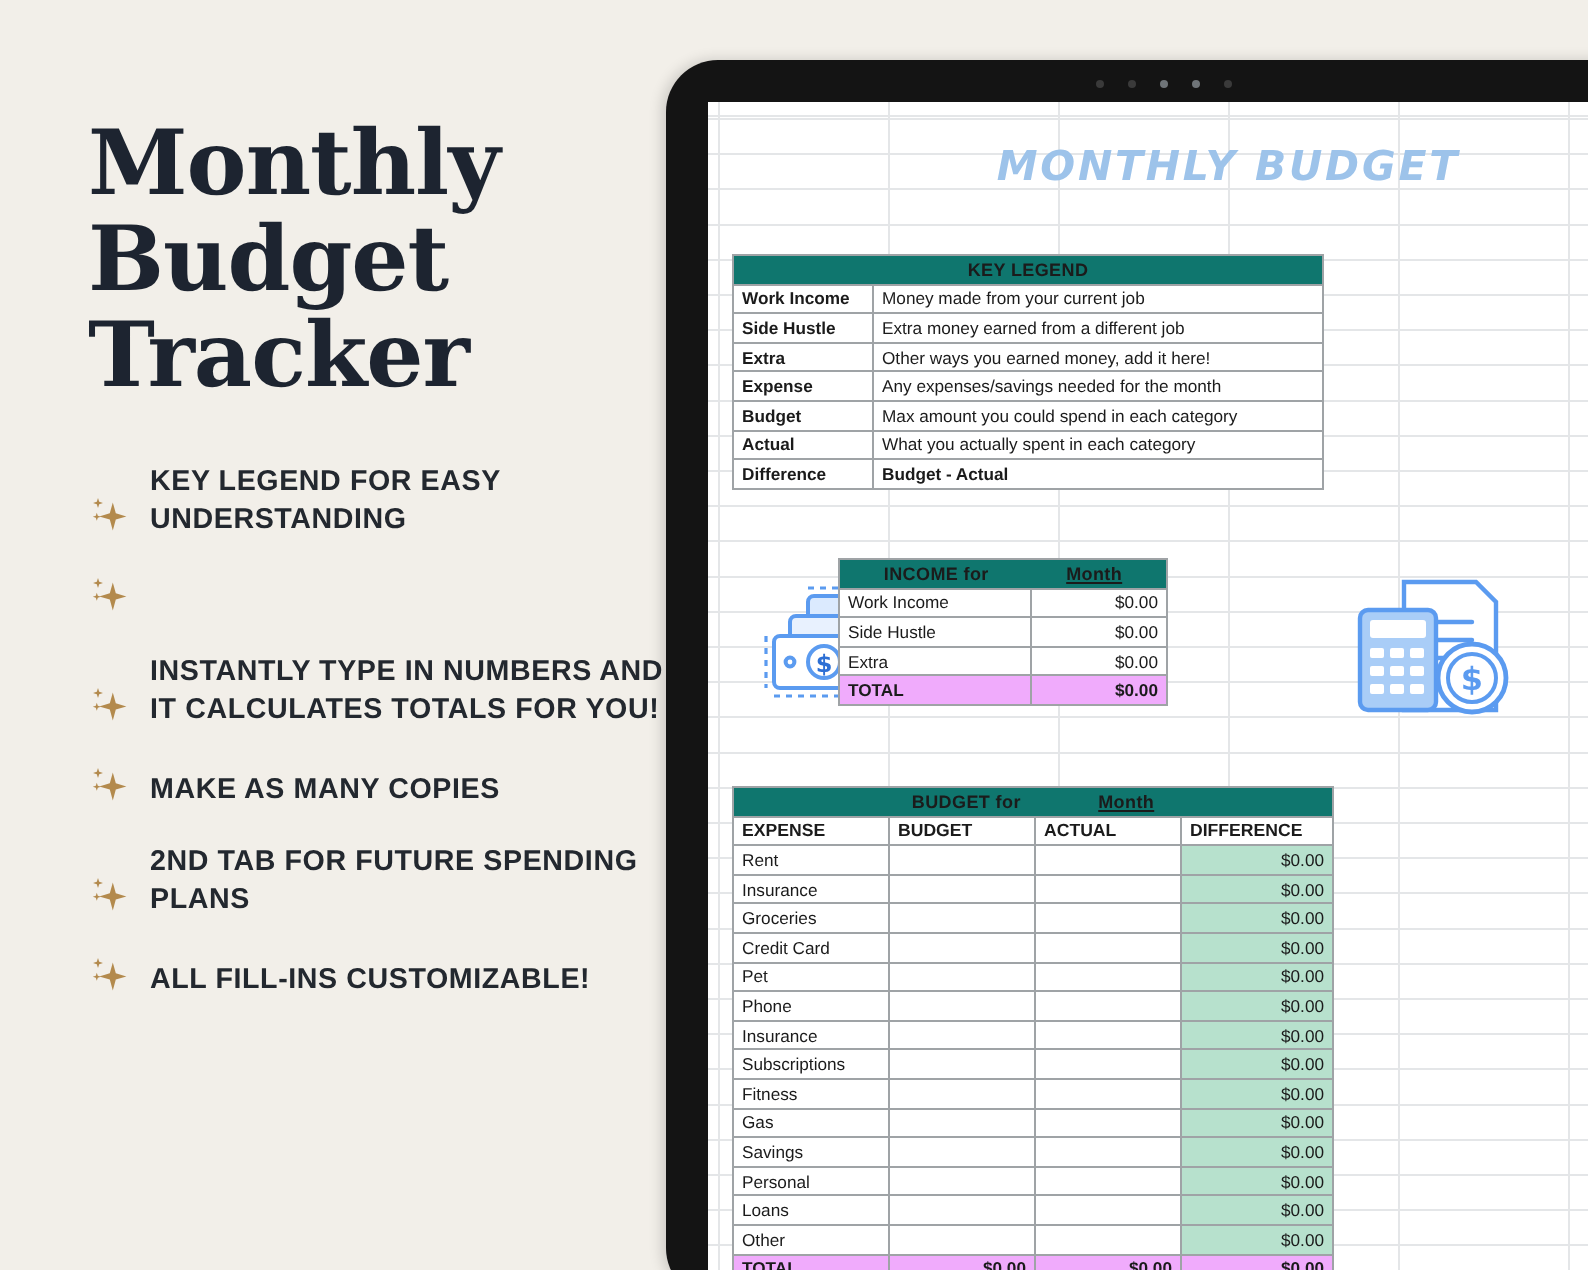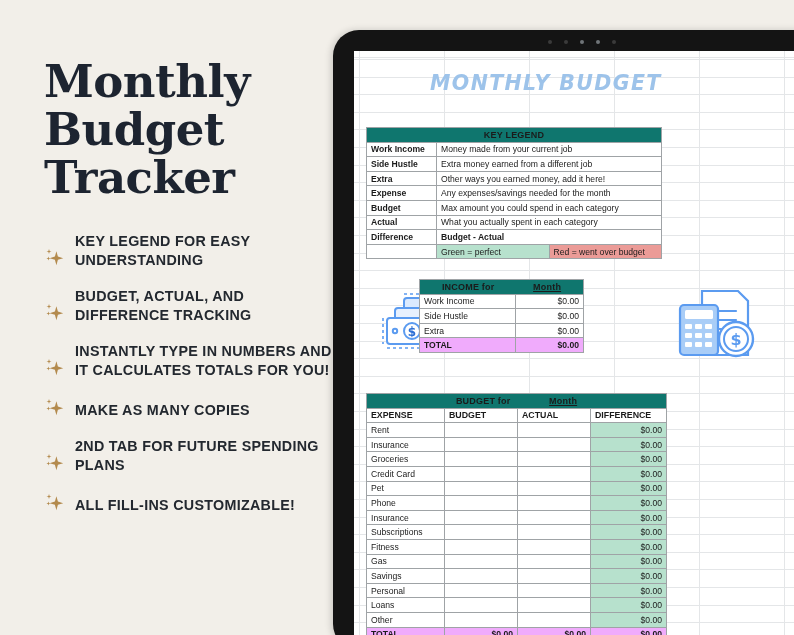--- a/index.html
+++ b/index.html
@@ -82,21 +82,21 @@
   }
   
   #selected-col{
     position:absolute; left:4px; top:460px; width:31px; height:140px;
     border-right:2px solid #d7c300;
   }
 
   
   #sheet-title{
     position:absolute; left:76px; top:20px; width:300px;
-    text-align:left;
+    text-align:right;
     font-family:"DejaVu Sans", sans-serif;
     font-style:italic;
     font-weight:700;
     font-size:20.5px;
     letter-spacing:1.4px;
     color:#9dc3ea;
   }
 
   
   table{ border-collapse:collapse; table-layout:fixed; }
@@ -176,21 +176,20 @@
       <span class="feature-text">KEY LEGEND FOR EASY UNDERSTANDING</span>
     </li>
     <li class="feature-item">
       <span class="sparkle-icon">
         <svg viewBox="0 0 20 22" width="20" height="22">
           <path d="M12.4 3.2 L13.9 8.6 L19.2 10.2 L13.9 11.8 L12.4 17.2 L10.9 11.8 L5.6 10.2 L10.9 8.6 Z" fill="#b38a4d"></path>
           <path d="M5.0 1.0 L5.6 2.9 L7.5 3.5 L5.6 4.1 L5.0 6.0 L4.4 4.1 L2.5 3.5 L4.4 2.9 Z" fill="#b38a4d"></path>
           <path d="M4.4 8.4 L4.9 9.9 L6.4 10.4 L4.9 10.9 L4.4 12.4 L3.9 10.9 L2.4 10.4 L3.9 9.9 Z" fill="#b38a4d"></path>
         </svg>
       </span>
-      <span class="feature-text">BUDGET, ACTUAL, AND DIFFERENCE TRACKING</span>
     </li>
     <li class="feature-item">
       <span class="sparkle-icon">
         <svg viewBox="0 0 20 22" width="20" height="22">
           <path d="M12.4 3.2 L13.9 8.6 L19.2 10.2 L13.9 11.8 L12.4 17.2 L10.9 11.8 L5.6 10.2 L10.9 8.6 Z" fill="#b38a4d"></path>
           <path d="M5.0 1.0 L5.6 2.9 L7.5 3.5 L5.6 4.1 L5.0 6.0 L4.4 4.1 L2.5 3.5 L4.4 2.9 Z" fill="#b38a4d"></path>
           <path d="M4.4 8.4 L4.9 9.9 L6.4 10.4 L4.9 10.9 L4.4 12.4 L3.9 10.9 L2.4 10.4 L3.9 9.9 Z" fill="#b38a4d"></path>
         </svg>
       </span>
       <span class="feature-text">INSTANTLY TYPE IN NUMBERS AND IT CALCULATES TOTALS FOR YOU!</span>
@@ -275,25 +274,20 @@
             <td class="b">Budget</td>
             <td colspan="2">Max amount you could spend in each category</td>
           </tr>
           <tr>
             <td class="b">Actual</td>
             <td colspan="2">What you actually spent in each category</td>
           </tr>
           <tr>
             <td class="b">Difference</td>
             <td class="b" colspan="2">Budget - Actual</td>
-          </tr>
-          <tr>
-            <td></td>
-            <td class="cell-green">Green = perfect</td>
-            <td class="cell-red">Red = went over budget</td>
           </tr>
         </tbody>
       </table>
 
       <div id="money-icon">
         <svg viewBox="0 0 80 74" width="80" height="74">
           <g fill="none" stroke="#5b9bf0" stroke-width="2">
             <rect x="22" y="9" width="50" height="26" rx="3" fill="#dbeafe"></rect>
             <rect x="13" y="19" width="50" height="26" rx="3" fill="#e8f1fe"></rect>
             <rect x="5" y="29" width="50" height="26" rx="3" fill="#ffffff"></rect>

